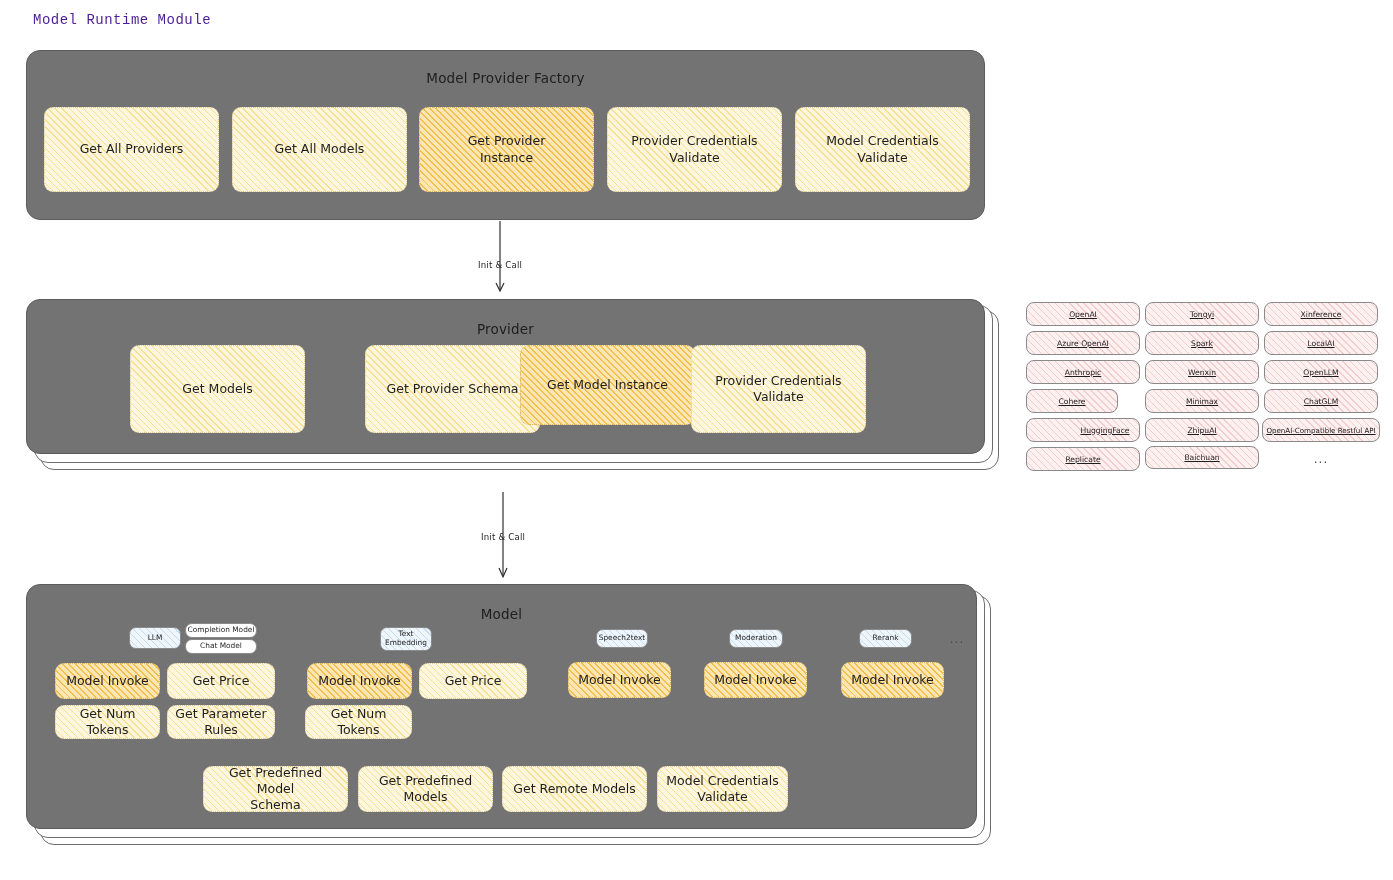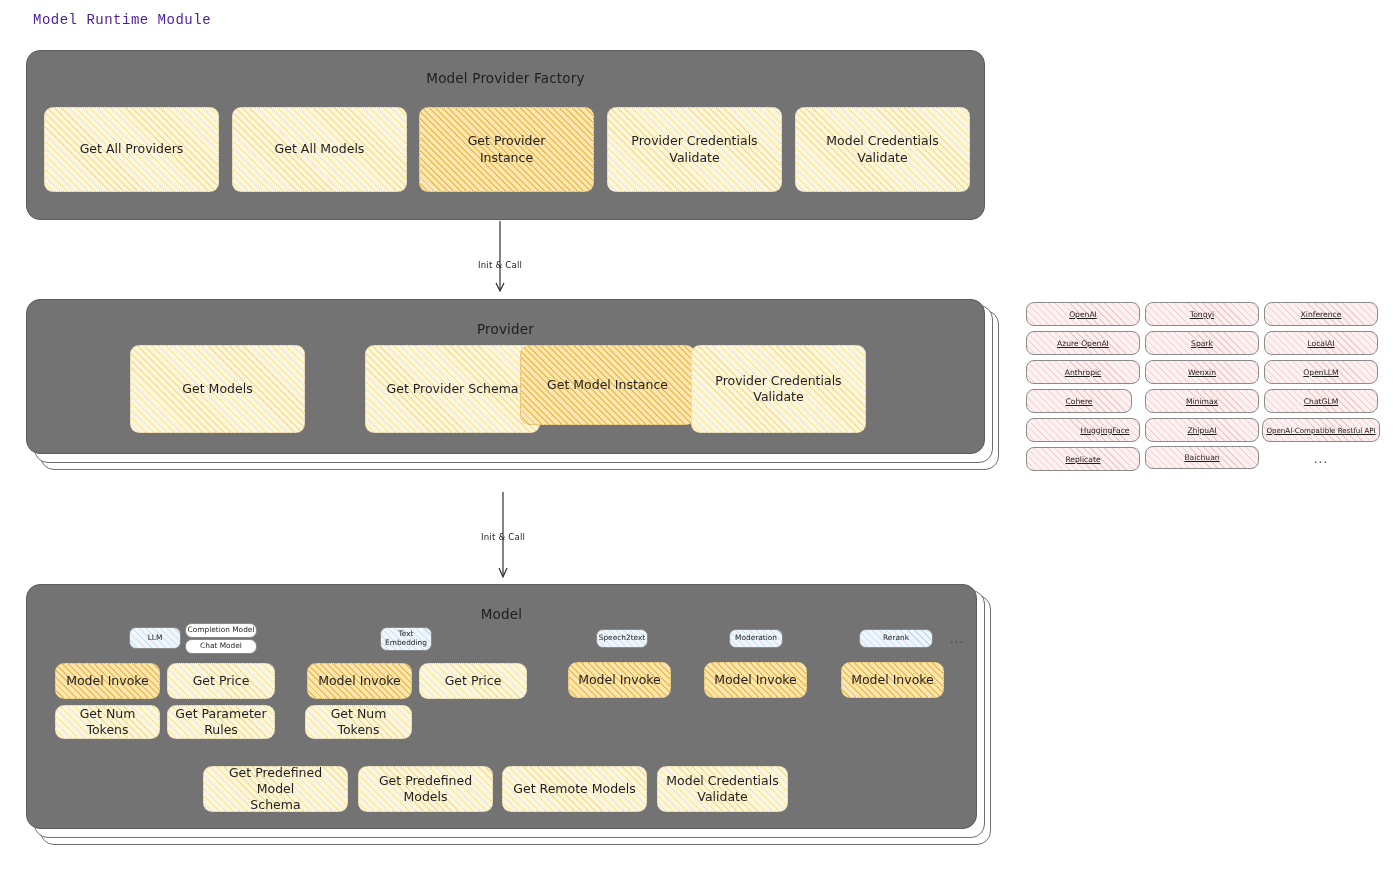--- a/index.html
+++ b/index.html
@@ -169,21 +169,21 @@
     <span class="lbl">Get Model Instance</span>
   </div>
   <div class="abs box hatch-light" style="left:691px; top:345px; width:175px; height:88px;">
     <span class="lbl">Provider Credentials
 Validate</span>
   </div>
 
   <div class="abs prov-chip hatch-pink" style="left:1026px; top:302px; width:114px; height:24px;">OpenAI</div>
   <div class="abs prov-chip hatch-pink" style="left:1026px; top:331px; width:114px; height:24px;">Azure OpenAI</div>
   <div class="abs prov-chip hatch-pink" style="left:1026px; top:360px; width:114px; height:24px;">Anthropic</div>
-  <div class="abs prov-chip hatch-pink" style="left:1026px; top:389px; width:106px; height:24px;">Cohere</div>
+  <div class="abs prov-chip hatch-pink" style="left:1026px; top:389px; width:92px; height:24px;">Cohere</div>
   <div class="abs prov-chip hatch-pink" style="left:1026px; top:418px; width:114px; height:24px;padding-left:44px;">HuggingFace</div>
   <div class="abs prov-chip hatch-pink" style="left:1026px; top:447px; width:114px; height:24px;">Replicate</div>
 
   <div class="abs prov-chip hatch-pink" style="left:1145px; top:302px; width:114px; height:24px;">Tongyi</div>
   <div class="abs prov-chip hatch-pink" style="left:1145px; top:331px; width:114px; height:24px;">Spark</div>
   <div class="abs prov-chip hatch-pink" style="left:1145px; top:360px; width:114px; height:24px;">Wenxin</div>
   <div class="abs prov-chip hatch-pink" style="left:1145px; top:389px; width:114px; height:24px;">Minimax</div>
   <div class="abs prov-chip hatch-pink" style="left:1145px; top:418px; width:114px; height:24px;">ZhipuAI</div>
   <div class="abs prov-chip hatch-pink" style="left:1145px; top:446px; width:114px; height:23px;">Baichuan</div>
 
@@ -240,21 +240,21 @@
   <div class="abs tag hatch-blue" style="left:596px; top:629px; width:52px; height:19px;">Speech2text</div>
   <div class="abs box hatch-strong" style="left:568px; top:662px; width:103px; height:36px;">
     <span class="lbl">Model Invoke</span>
   </div>
 
   <div class="abs tag hatch-blue" style="left:729px; top:629px; width:54px; height:19px;">Moderation</div>
   <div class="abs box hatch-strong" style="left:704px; top:662px; width:103px; height:36px;">
     <span class="lbl">Model Invoke</span>
   </div>
 
-  <div class="abs tag hatch-blue" style="left:859px; top:629px; width:74px; height:19px;">Rerank</div>
+  <div class="abs tag hatch-blue" style="left:859px; top:629px; width:53px; height:19px;">Rerank</div>
   <div class="abs box hatch-strong" style="left:841px; top:662px; width:103px; height:36px;">
     <span class="lbl">Model Invoke</span>
   </div>
 
   <div class="abs ellipsis t" style="left:942px; top:632px; width:30px;">...</div>
 
   <div class="abs box hatch-light" style="left:203px; top:766px; width:145px; height:46px;">
     <span class="lbl">Get Predefined Model
 Schema</span>
   </div>

